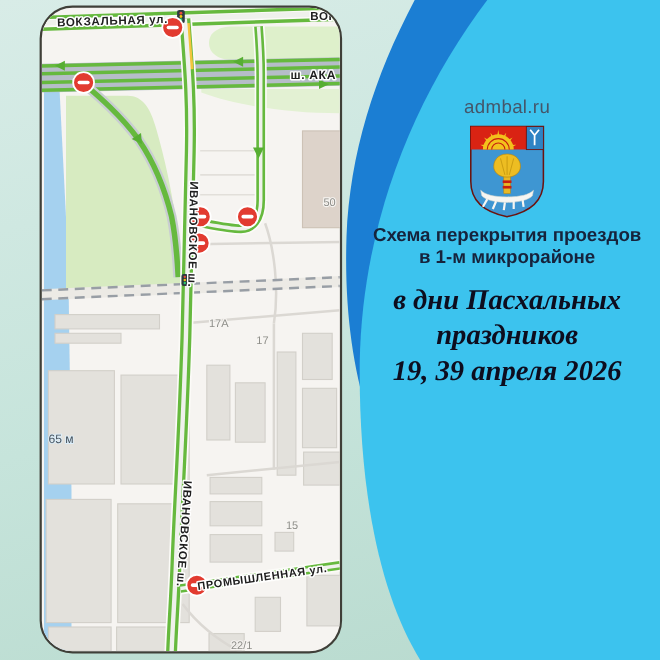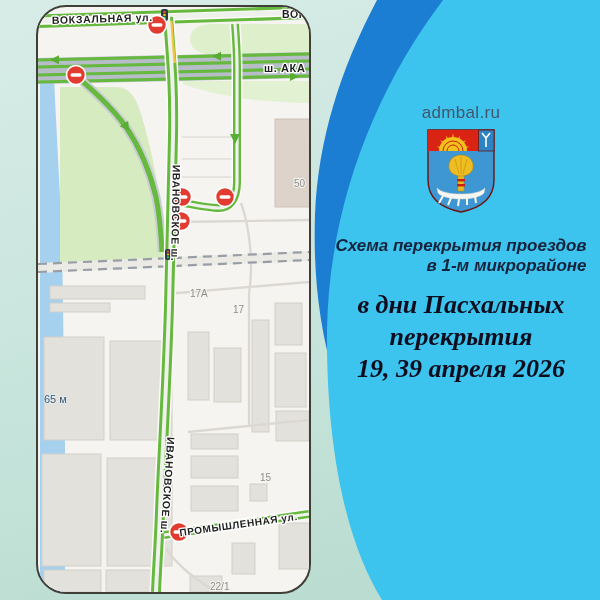--- a/index.html
+++ b/index.html
@@ -12,26 +12,26 @@
              background:#f6f4f1;box-sizing:border-box;}
   .map-panel svg{display:block;}
   
   .lbl{font-family:"Liberation Sans",sans-serif;font-weight:700;font-size:10.5px;
        fill:#1e1e1e;stroke:#ffffff;stroke-width:2.6px;paint-order:stroke;stroke-linejoin:round;letter-spacing:.6px;}
   .bnum{font-family:"Liberation Sans",sans-serif;font-weight:400;font-size:10px;
         fill:#8d8d88;stroke:#f6f4f1;stroke-width:2px;paint-order:stroke;}
   .scale{font-family:"Liberation Sans",sans-serif;font-size:11px;fill:#49545e;
          stroke:#dceefa;stroke-width:1.6px;paint-order:stroke;}
   
-  .right-col{position:absolute;left:326px;top:15px;width:270px;height:496px;
+  .right-col{position:absolute;left:326px;top:0;width:270px;height:496px;
              display:flex;flex-direction:column;align-items:center;text-align:center;}
   .site{margin-top:88px;font-size:17px;color:#45566a;letter-spacing:.3px;}
   .crest{margin-top:5px;}
-  .heading{margin-top:22px;font-style:italic;font-weight:700;font-size:17px;
-           line-height:20px;color:#16233c;text-align:right;}
+  .heading{margin-top:5px;font-weight:700;font-size:17px;
+           line-height:20px;color:#16233c;}
   .dates{margin-top:13px;font-family:"Liberation Serif",serif;font-weight:700;
          font-size:26px;line-height:32px;color:#0d0d1e;font-style:italic;}
 </style>
 </head>
 <body>
 
 <div class="stage">
 
   <svg class="bg-svg" width="600" height="600" viewBox="0 0 600 600">
     <path d="M377,0 C340,70 318,140 315,215 C313,278 320,330 334,376 C330,255 362,95 447,0 Z" fill="#1b7ed3"></path>
@@ -231,18 +231,18 @@
       </g>
     </svg>
 
     <div class="heading">
       <div>Схема перекрытия проездов</div>
       <div>в 1-м микрорайоне</div>
     </div>
 
     <div class="dates">
       <div>в дни Пасхальных</div>
-      <div>перекрытия</div>
+      <div>праздников</div>
       <div>19, 39 апреля 2026</div>
     </div>
   </div>
 
 </div>
 
 </body></html>

